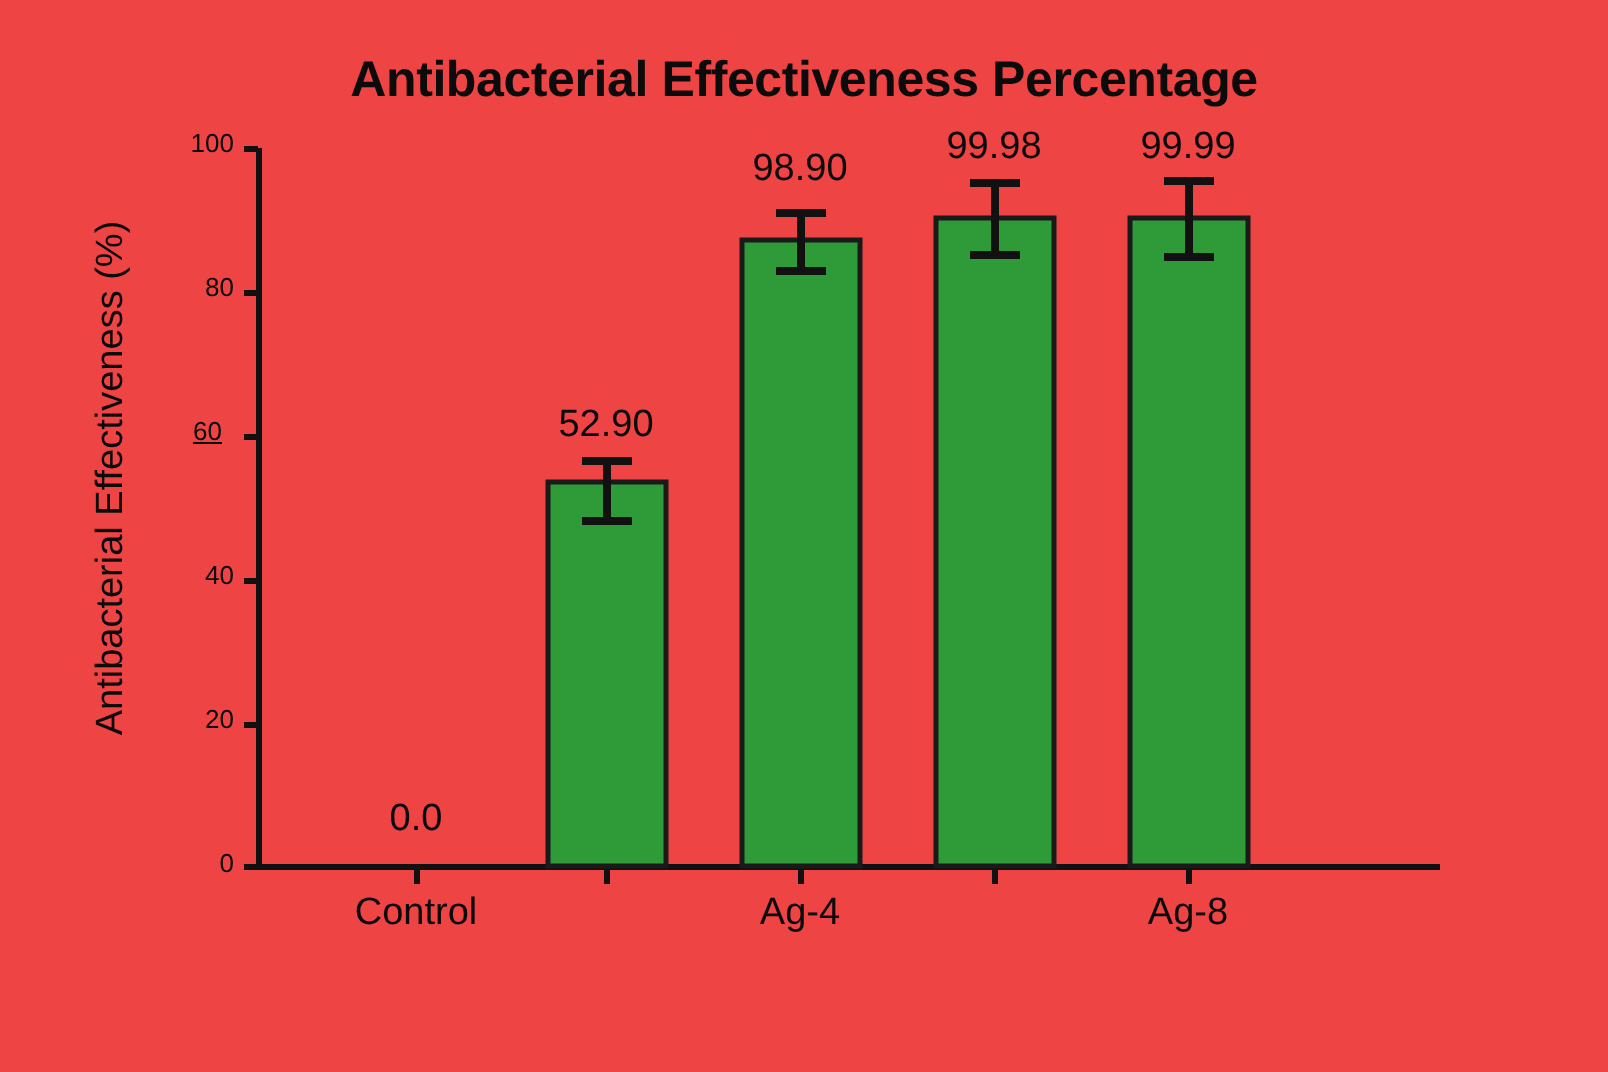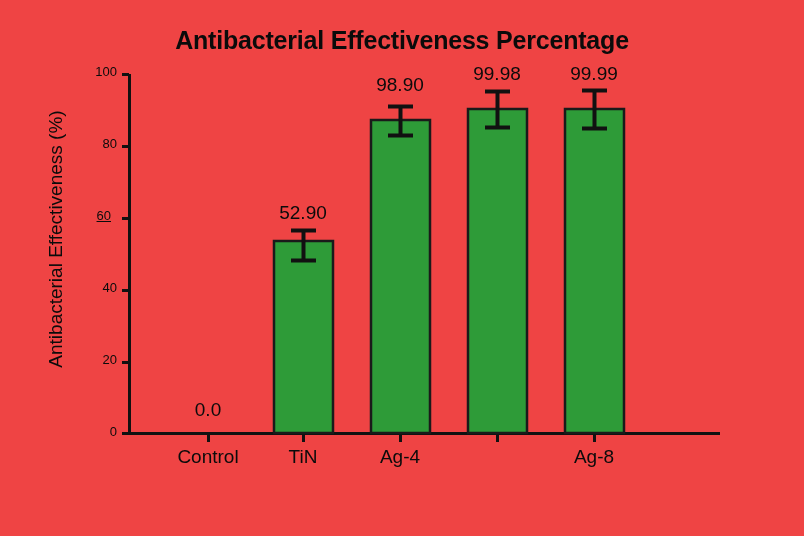--- a/index.html
+++ b/index.html
@@ -85,21 +85,20 @@
   <div class="ylabel">Antibacterial Effectiveness (%)</div>
 
   <div class="ytick-label" style="top:65px;  left:71px;">100</div>
   <div class="ytick-label" style="top:137px; left:71px;">80</div>
   <div class="ytick-label" style="top:209px; left:65px;text-decoration:underline;">60</div>
   <div class="ytick-label" style="top:281px; left:71px;">40</div>
   <div class="ytick-label" style="top:353px; left:71px;">20</div>
   <div class="ytick-label" style="top:425px; left:71px;">0</div>
 
   <div class="xtick-label" style="top:447px; left:148px; width:120px;">Control</div>
-  <div class="xtick-label" style="top:447px; left:243px; width:120px;">TiN</div>
   <div class="xtick-label" style="top:447px; left:340px; width:120px;">Ag-4</div>
   <div class="xtick-label" style="top:447px; left:534px; width:120px;">Ag-8</div>
 
   <div class="bar-value" style="top:400px; left:148px; width:120px;">0.0</div>
   <div class="bar-value" style="top:203px; left:243px; width:120px;">52.90</div>
   <div class="bar-value" style="top:75px;  left:340px; width:120px;">98.90</div>
   <div class="bar-value" style="top:64px;  left:437px; width:120px;">99.98</div>
   <div class="bar-value" style="top:64px;  left:534px; width:120px;">99.99</div>
 
   <svg class="plot" width="804" height="536">

